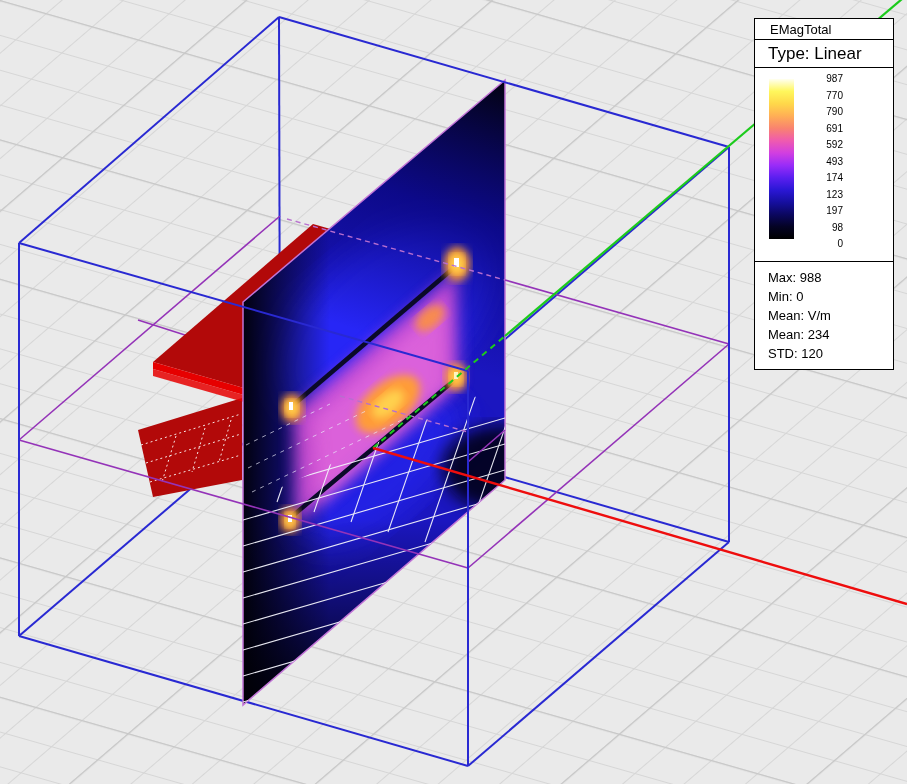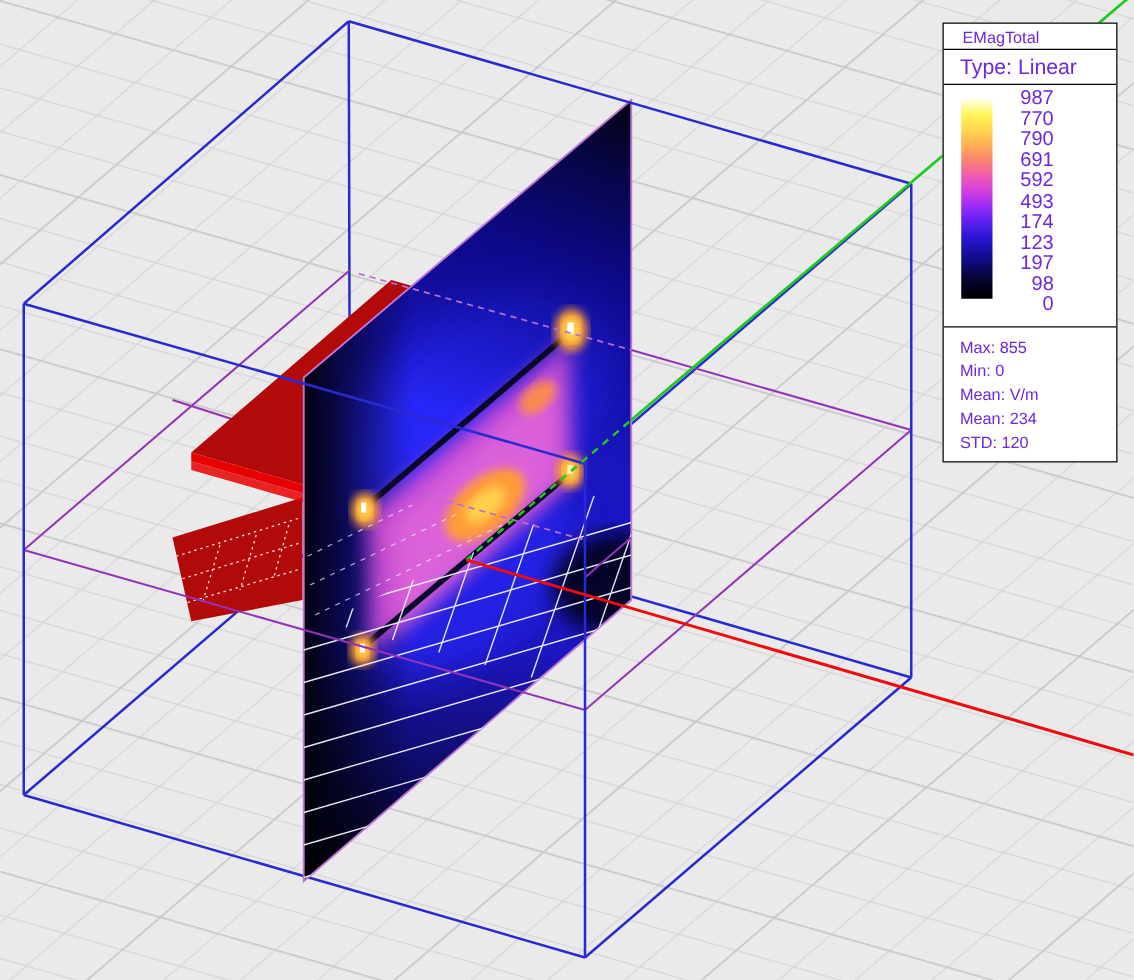--- a/index.html
+++ b/index.html
@@ -1,26 +1,26 @@
 <!DOCTYPE html>
 <html><head>
 <meta charset="utf-8">
 <style>
   html,body{margin:0;padding:0;background:#EAEAEA;font-family:"Liberation Sans",sans-serif;}
   .viewport{position:relative;width:907px;height:784px;overflow:hidden;background:#EAEAEA;}
   .viewport svg{position:absolute;left:0;top:0;}
   
-  .legend{position:absolute;left:754px;top:18px;width:140px;background:#FFFFFF;border:1px solid #000;box-sizing:border-box;color:#6d28d9;}
+  .legend{position:absolute;left:754px;top:18px;width:140px;background:#FFFFFF;border:1px solid #000;box-sizing:border-box;color:#000000;}
   .legend-section{border-bottom:1px solid #000;box-sizing:border-box;}
   .legend-title{height:21px;line-height:21px;padding-left:15px;font-size:13px;}
   .legend-type{height:28px;line-height:28px;padding-left:13px;font-size:17px;}
   .legend-scale{height:194px;position:relative;}
   .colorbar{position:absolute;left:14px;top:11px;width:25px;height:160px;}
   .ticks{position:absolute;left:46px;top:3px;width:42px;}
-  .ticks div{height:16.5px;line-height:16.5px;font-size:16px;text-align:right;}
+  .ticks div{height:16.5px;line-height:16.5px;font-size:10px;text-align:right;}
   .legend-stats{border-bottom:none;padding:6px 0 6px 13px;}
   .legend-stats div{height:19px;line-height:19px;font-size:13px;}
 </style>
 </head>
 <body>
 
 <div class="viewport">
 
 <svg width="907" height="784" viewBox="0 0 907 784">
   <defs>
@@ -218,21 +218,21 @@
       <div>592</div>
       <div>493</div>
       <div>174</div>
       <div>123</div>
       <div>197</div>
       <div>98</div>
       <div>0</div>
     </div>
   </div>
   <div class="legend-section legend-stats">
-    <div>Max: 855</div>
+    <div>Max: 988</div>
     <div>Min: 0</div>
     <div>Mean: V/m</div>
     <div>Mean: 234</div>
     <div>STD: 120</div>
   </div>
 </div>
 
 </div>
 
 </body></html>

